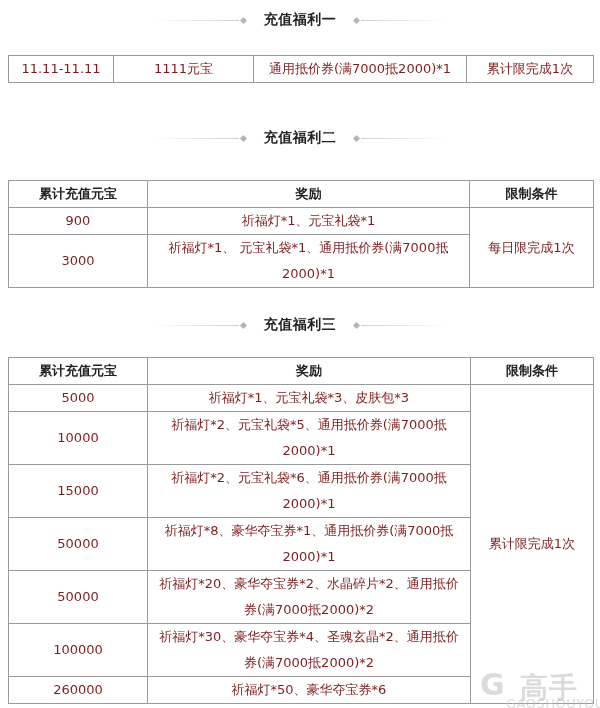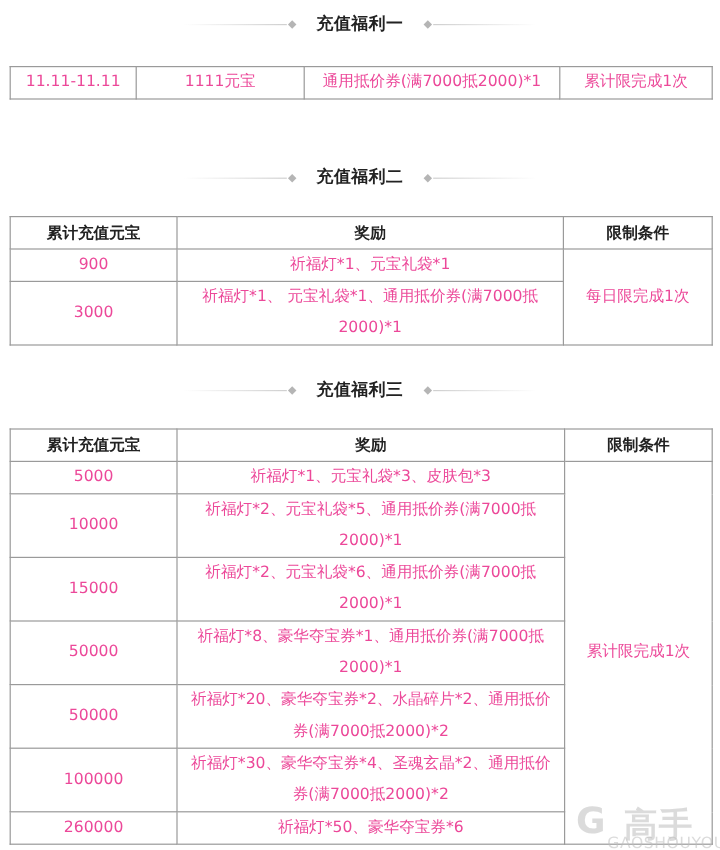--- a/index.html
+++ b/index.html
@@ -8,21 +8,21 @@
     .section-title { position: absolute; left: 0; width: 600px; height: 20px;
                      display: flex; align-items: center; justify-content: center; }
     .section-title .line { width: 86px; height: 1px; }
     .section-title .line.left { background: linear-gradient(to right, rgba(200,200,200,0), #cfcfcf); }
     .section-title .line.right { background: linear-gradient(to left, rgba(200,200,200,0), #cfcfcf); }
     .section-title .diamond { width: 5px; height: 5px; background: #b5b5b5; transform: rotate(45deg); margin: 0 2px; }
     .section-title .text { font-size: 14px; font-weight: bold; color: #222; margin: 0 16px; letter-spacing: 0.5px; }
 
     table.benefit { position: absolute; left: 8px; width: 585px; border-collapse: collapse; table-layout: fixed; }
     table.benefit td, table.benefit th { border: 1px solid #9a9a9a; text-align: center; vertical-align: middle;
-                                         font-size: 13px; padding: 0 6px; color: #ec4899; }
+                                         font-size: 13px; padding: 0 6px; color: #7f1d1d; }
     table.benefit th { font-weight: bold; color: #222; height: 26px; }
     table.benefit td { height: 26px; line-height: 26px; }
     table.benefit td.two-line { height: 51px; line-height: 26px; }
 
     .watermark { position: absolute; left: 480px; top: 665px; width: 118px; height: 40px;
                  color: rgba(190,190,190,0.55); }
     .watermark .g { position: absolute; left: 0; top: 2px; font-size: 30px; font-weight: bold; }
     .watermark .name { position: absolute; left: 40px; top: 4px; font-size: 28px; font-weight: bold; letter-spacing: 1px; }
     .watermark .url { position: absolute; left: 26px; top: 31px; font-size: 13px; letter-spacing: 0.5px; }
   </style>
@@ -46,21 +46,21 @@
   <tbody>
   <tr>
     <td>11.11-11.11</td>
     <td>1111元宝</td>
     <td>通用抵价券(满7000抵2000)*1</td>
     <td>累计限完成1次</td>
   </tr>
 </tbody>
   </table>
 
-<div class="section-title" style="top:138px;">
+<div class="section-title" style="top:128px;">
   <span class="line left"></span>
   <span class="diamond"></span>
   <span class="text">充值福利二</span>
   <span class="diamond"></span>
   <span class="line right"></span>
 </div>
 <table class="benefit" style="top:180px;">
   <colgroup>
       <col style="width:139px">
       <col style="width:322px">

